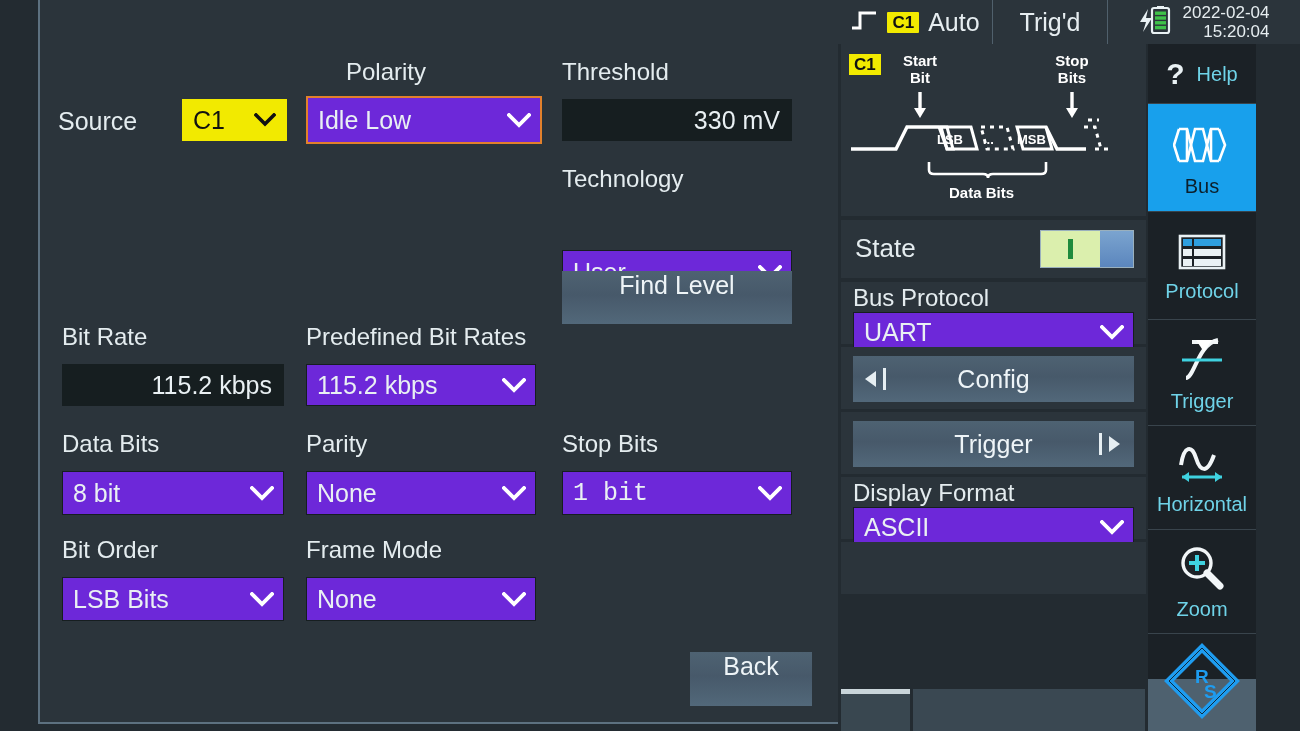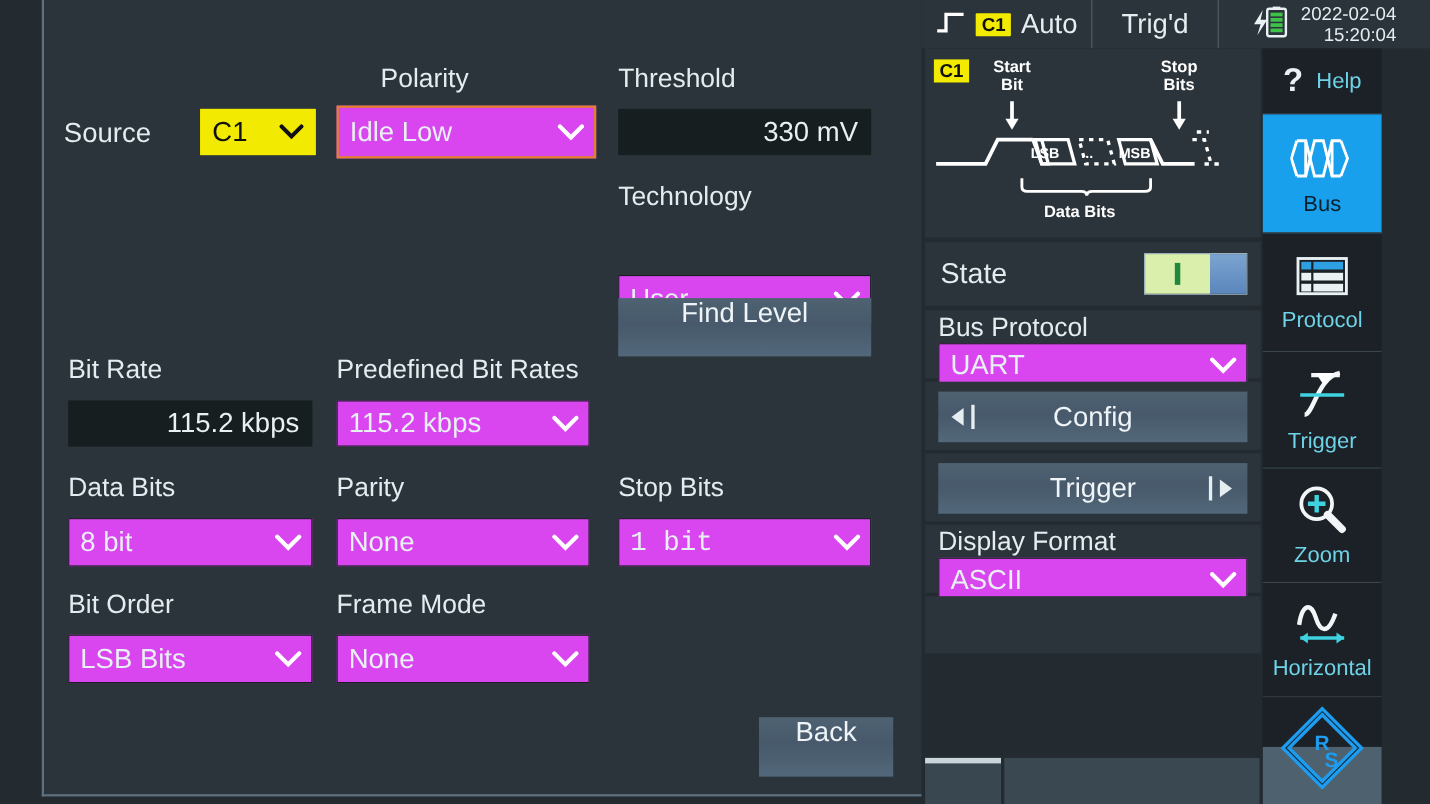--- a/index.html
+++ b/index.html
@@ -24,21 +24,21 @@
     color: #e4ecef; font-size: 24px; line-height: 28px;
     white-space: nowrap;
   }
   .static-label {
     position: absolute;
     color: #e4ecef; font-size: 25px; line-height: 30px;
     white-space: nowrap;
   }
   .combo {
     position: absolute;
-    background: #d946ef;
+    background: #6d28d9;
     border: 1px solid #161e20;
     display: flex; align-items: center;
     padding: 0 8px 0 10px;
     color: #e9f0f3; font-size: 25px;
   }
   .combo .val { flex: 1 1 auto; white-space: nowrap; overflow: hidden; }
   .combo .chev {
     flex: 0 0 auto; width: 26px; height: 100%;
     display: flex; align-items: center; justify-content: center;
   }
@@ -480,41 +480,41 @@
         <svg width="56" height="52" viewBox="0 0 56 52">
           <path d="M12 44 C20 44 24 10 44 6" stroke="#f2f6f8" stroke-width="4" fill="none"></path>
           <path d="M18 8 L44 8" stroke="#f2f6f8" stroke-width="4" fill="none"></path>
           <path d="M22 6 L38 6 L30 18 Z" fill="#ffffff"></path>
           <path d="M8 26 L48 26" stroke="#3fd2e0" stroke-width="3.2" fill="none"></path>
         </svg>
       </span>
       <span class="tb-label">Trigger</span>
     </div>
 
-    <div class="tb-item" id="tb-zoom">
-      <span class="icon-wrap">
-        <svg width="52" height="48" viewBox="0 0 52 48">
-          <circle cx="21" cy="19" r="14" fill="none" stroke="#f2f6f8" stroke-width="3.4"></circle>
-          <path d="M21 11 L21 27 M13 19 L29 19" stroke="#3fd2e0" stroke-width="4"></path>
-          <path d="M31 29 L44 42" stroke="#f2f6f8" stroke-width="7" stroke-linecap="round"></path>
-        </svg>
-      </span>
-      <span class="tb-label">Zoom</span>
-    </div>
-
     <div class="tb-item" id="tb-horizontal">
       <span class="icon-wrap">
         <svg width="56" height="48" viewBox="0 0 56 48">
           <path d="M7 24 C10 4 18 4 22 17 C26 30 33 34 40 14" stroke="#f2f6f8" stroke-width="4" fill="none"></path>
           <path d="M8 36 L48 36" stroke="#3fd2e0" stroke-width="3.2"></path>
           <path d="M8 36 L15 31 L15 41 Z" fill="#3fd2e0"></path>
           <path d="M48 36 L41 31 L41 41 Z" fill="#3fd2e0"></path>
         </svg>
       </span>
       <span class="tb-label">Horizontal</span>
+    </div>
+
+    <div class="tb-item" id="tb-zoom">
+      <span class="icon-wrap">
+        <svg width="52" height="48" viewBox="0 0 52 48">
+          <circle cx="21" cy="19" r="14" fill="none" stroke="#f2f6f8" stroke-width="3.4"></circle>
+          <path d="M21 11 L21 27 M13 19 L29 19" stroke="#3fd2e0" stroke-width="4"></path>
+          <path d="M31 29 L44 42" stroke="#f2f6f8" stroke-width="7" stroke-linecap="round"></path>
+        </svg>
+      </span>
+      <span class="tb-label">Zoom</span>
     </div>
 
     <div class="tb-item" id="tb-logo">
       <span class="logo-bg"></span>
       <span class="icon-wrap" style="position:relative; z-index:2;">
         <svg width="76" height="76" viewBox="0 0 76 76">
           <path d="M38 5 L71 38 L38 71 L5 38 Z" fill="none" stroke="#1e9cf0" stroke-width="7"></path>
           <path d="M38 5 L71 38 L38 71 L5 38 Z" fill="none" stroke="#0f2a3a" stroke-width="1"></path>
           <text x="31" y="40" font-family="Liberation Sans, sans-serif" font-size="19" fill="#1e9cf0" font-weight="bold">R</text>
           <text x="40" y="55" font-family="Liberation Sans, sans-serif" font-size="19" fill="#1e9cf0" font-weight="bold">S</text>

